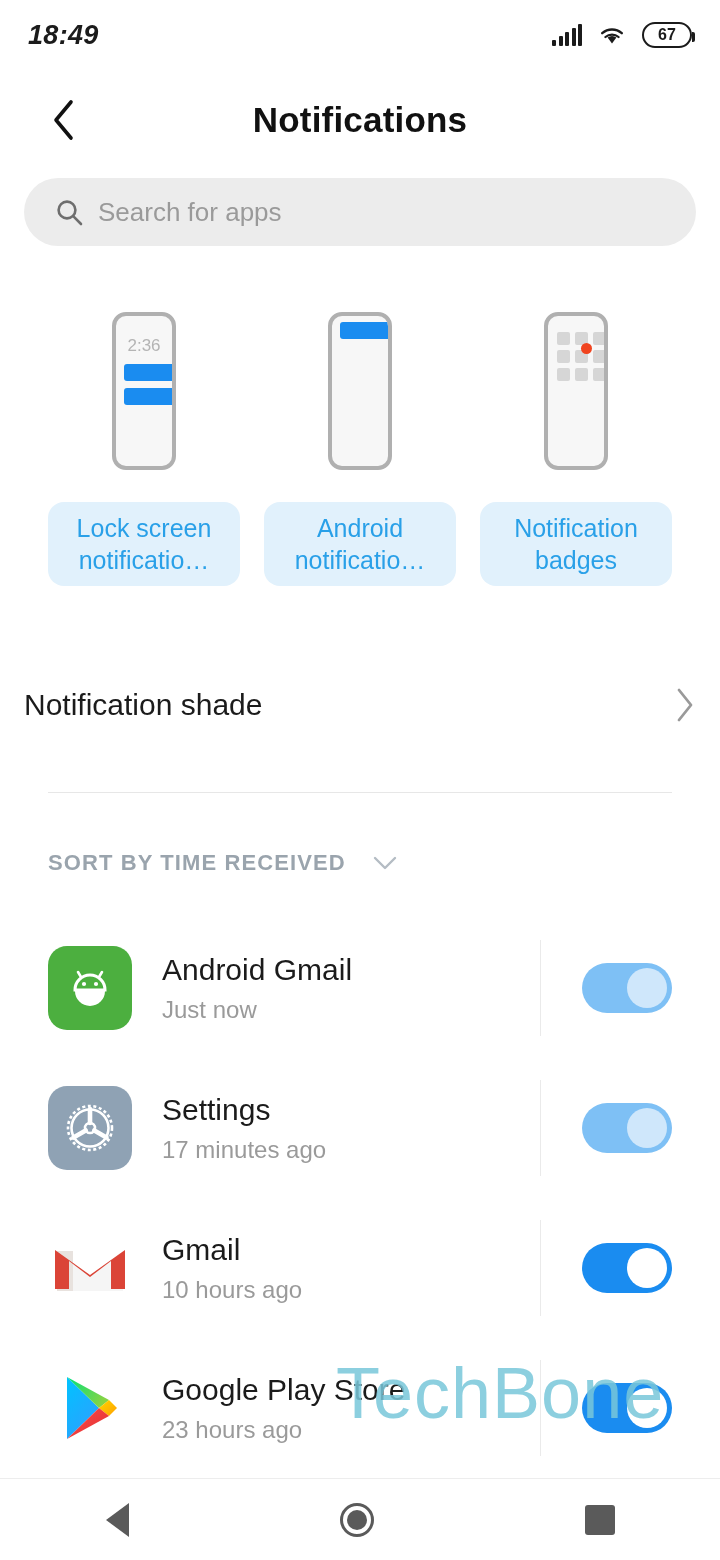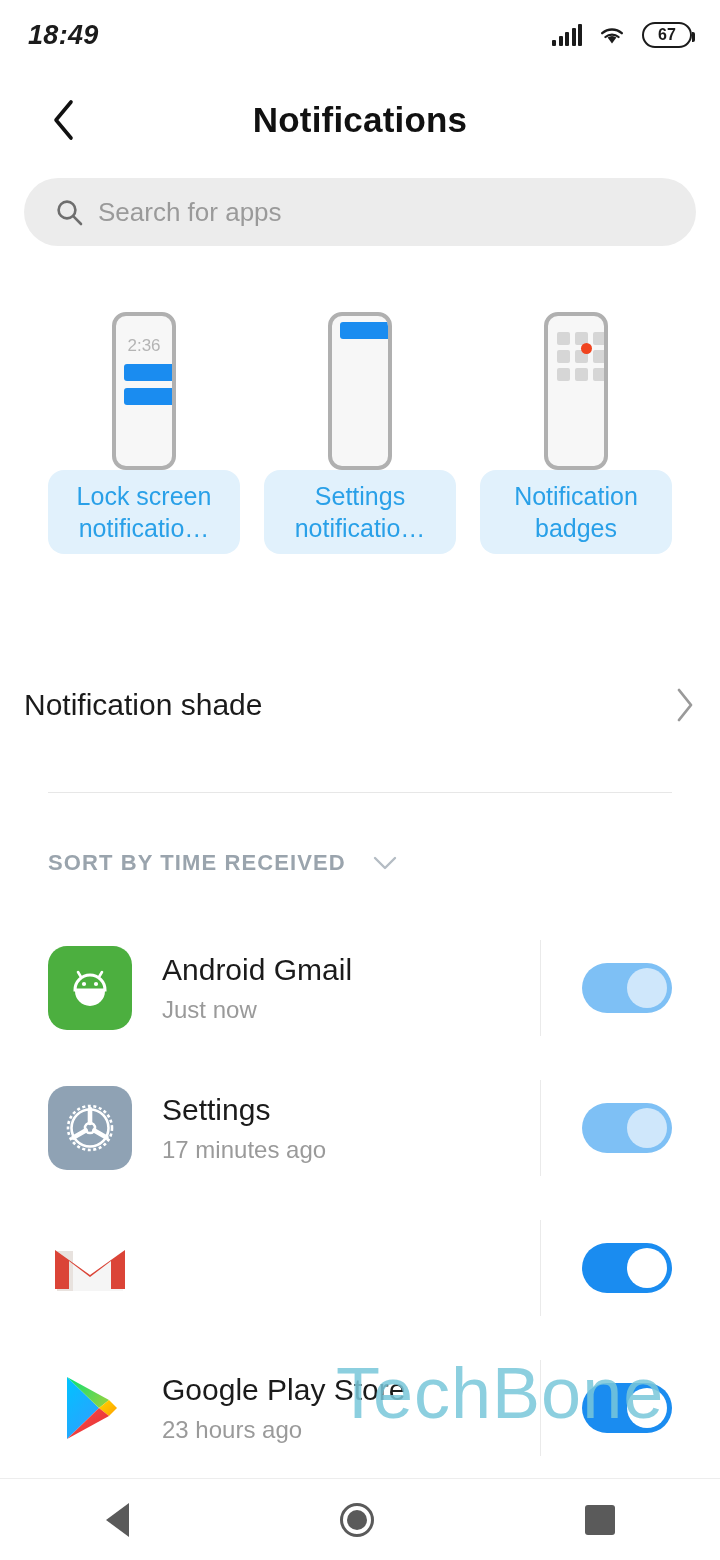--- a/index.html
+++ b/index.html
@@ -79,21 +79,21 @@
     position:absolute; top:16px; left:9px; width:68px;
     display:grid; grid-template-columns:repeat(4,13px); gap:5px;
   }
   .grid s { display:block; width:13px; height:13px; background:#d6d6d6; border-radius:2px; }
   .grid s.hidden-cell { background:transparent; }
   .dot {
     position:absolute; top:27px; left:33px; width:11px; height:11px;
     background:#f0441f; border-radius:50%;
   }
   .chip {
-    width:192px; min-height:84px;
+    margin-top:32px; width:192px; min-height:84px;
     background:#e1f1fc; border-radius:16px;
     display:flex; align-items:center; justify-content:center; text-align:center;
     padding:0 12px;
     font-size:25px; line-height:1.28; color:#29a0e8;
   }
 
   
   .shade-row {
     position:absolute; top:672px; left:0; width:720px; height:66px;
     display:flex; align-items:center; justify-content:space-between;
@@ -202,21 +202,21 @@
         <div class="bar lock-b1"></div>
         <div class="bar lock-b2"></div>
       </div>
       <div class="chip">Lock screen notificatio…</div>
     </div>
 
     <div class="card">
       <div class="phone">
         <div class="bar float-b"></div>
       </div>
-      <div class="chip">Settings notificatio…</div>
+      <div class="chip">Android notificatio…</div>
     </div>
 
     <div class="card">
       <div class="phone">
         <div class="grid">
           <s></s>
             <s></s>
             <s></s>
             <s></s>
           <s></s>
@@ -292,20 +292,24 @@
       </div>
     </div>
 
     <div class="row">
       <div class="app-icon" style="background:#fff;">
         <svg width="78" height="62" viewBox="0 0 78 62">
           <path d="M6 54 L6 14 L39 38 L72 14 L72 54 Z" fill="#f5f5f5"></path>
           <path d="M6 54 L6 14 L22 14 L22 54 Z" fill="#e8e2de"></path>
           <path d="M4 13 L4 52 L18 52 L18 24 L39 40 L60 24 L60 52 L74 52 L74 13 L39 38 Z" fill="#db4437"></path>
         </svg>
+      </div>
+      <div class="app-texts">
+        <div class="app-name">Gmail</div>
+        <div class="app-time">10 hours ago</div>
       </div>
       <div class="row-sep"></div>
       <div class="toggle">
         <div class="knob"></div>
       </div>
     </div>
 
     <div class="row">
       <div class="app-icon" style="background:#fff;">
         <svg width="66" height="70" viewBox="0 0 66 70">

